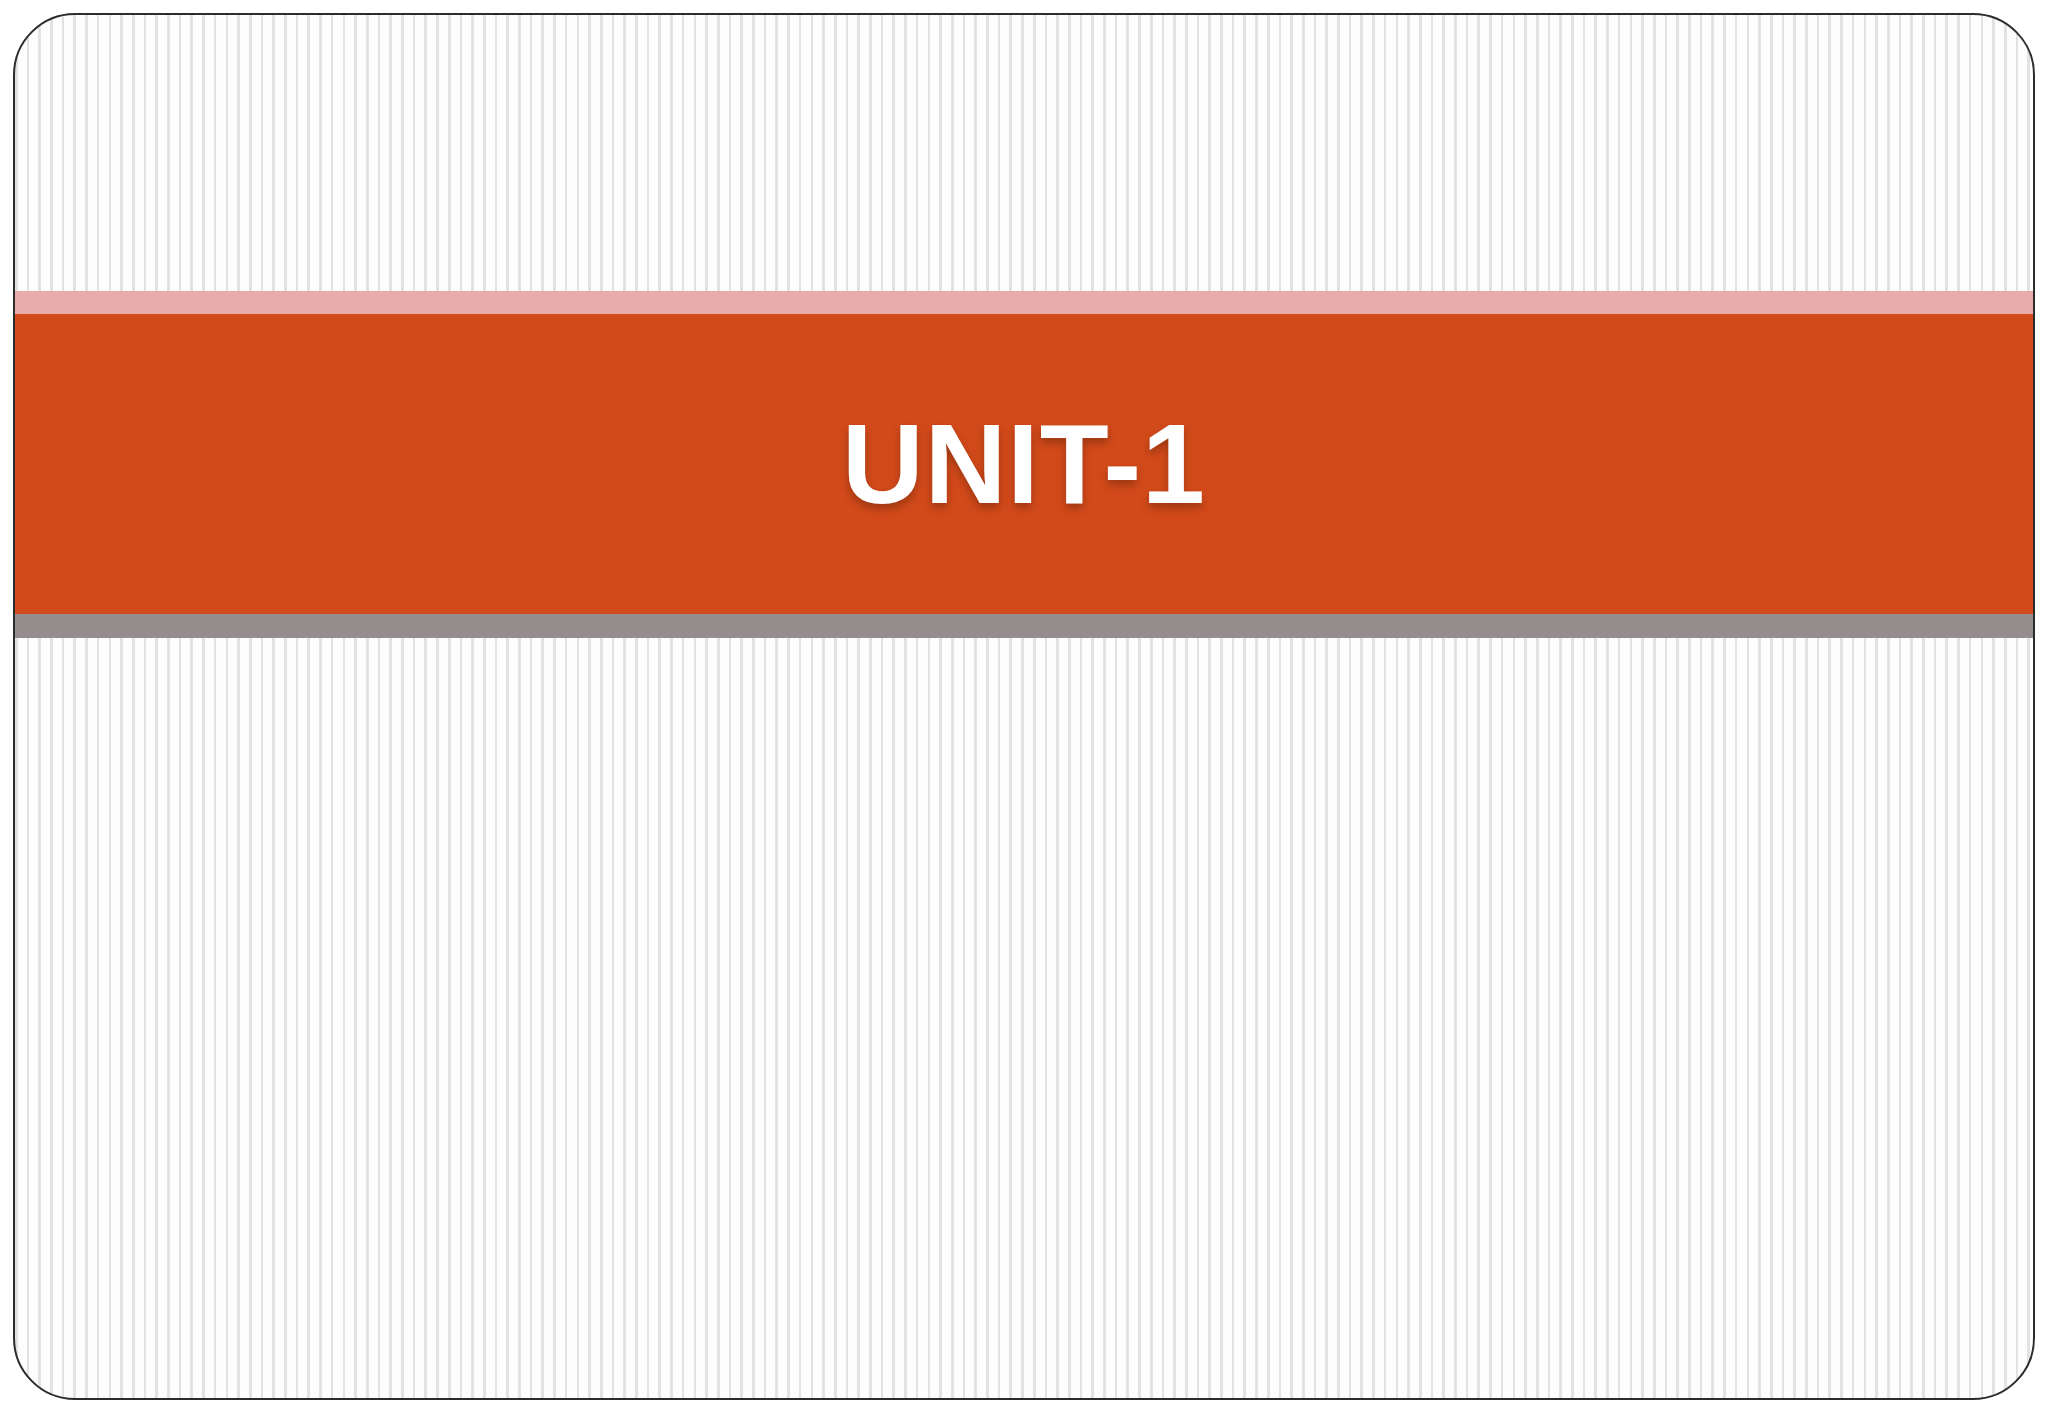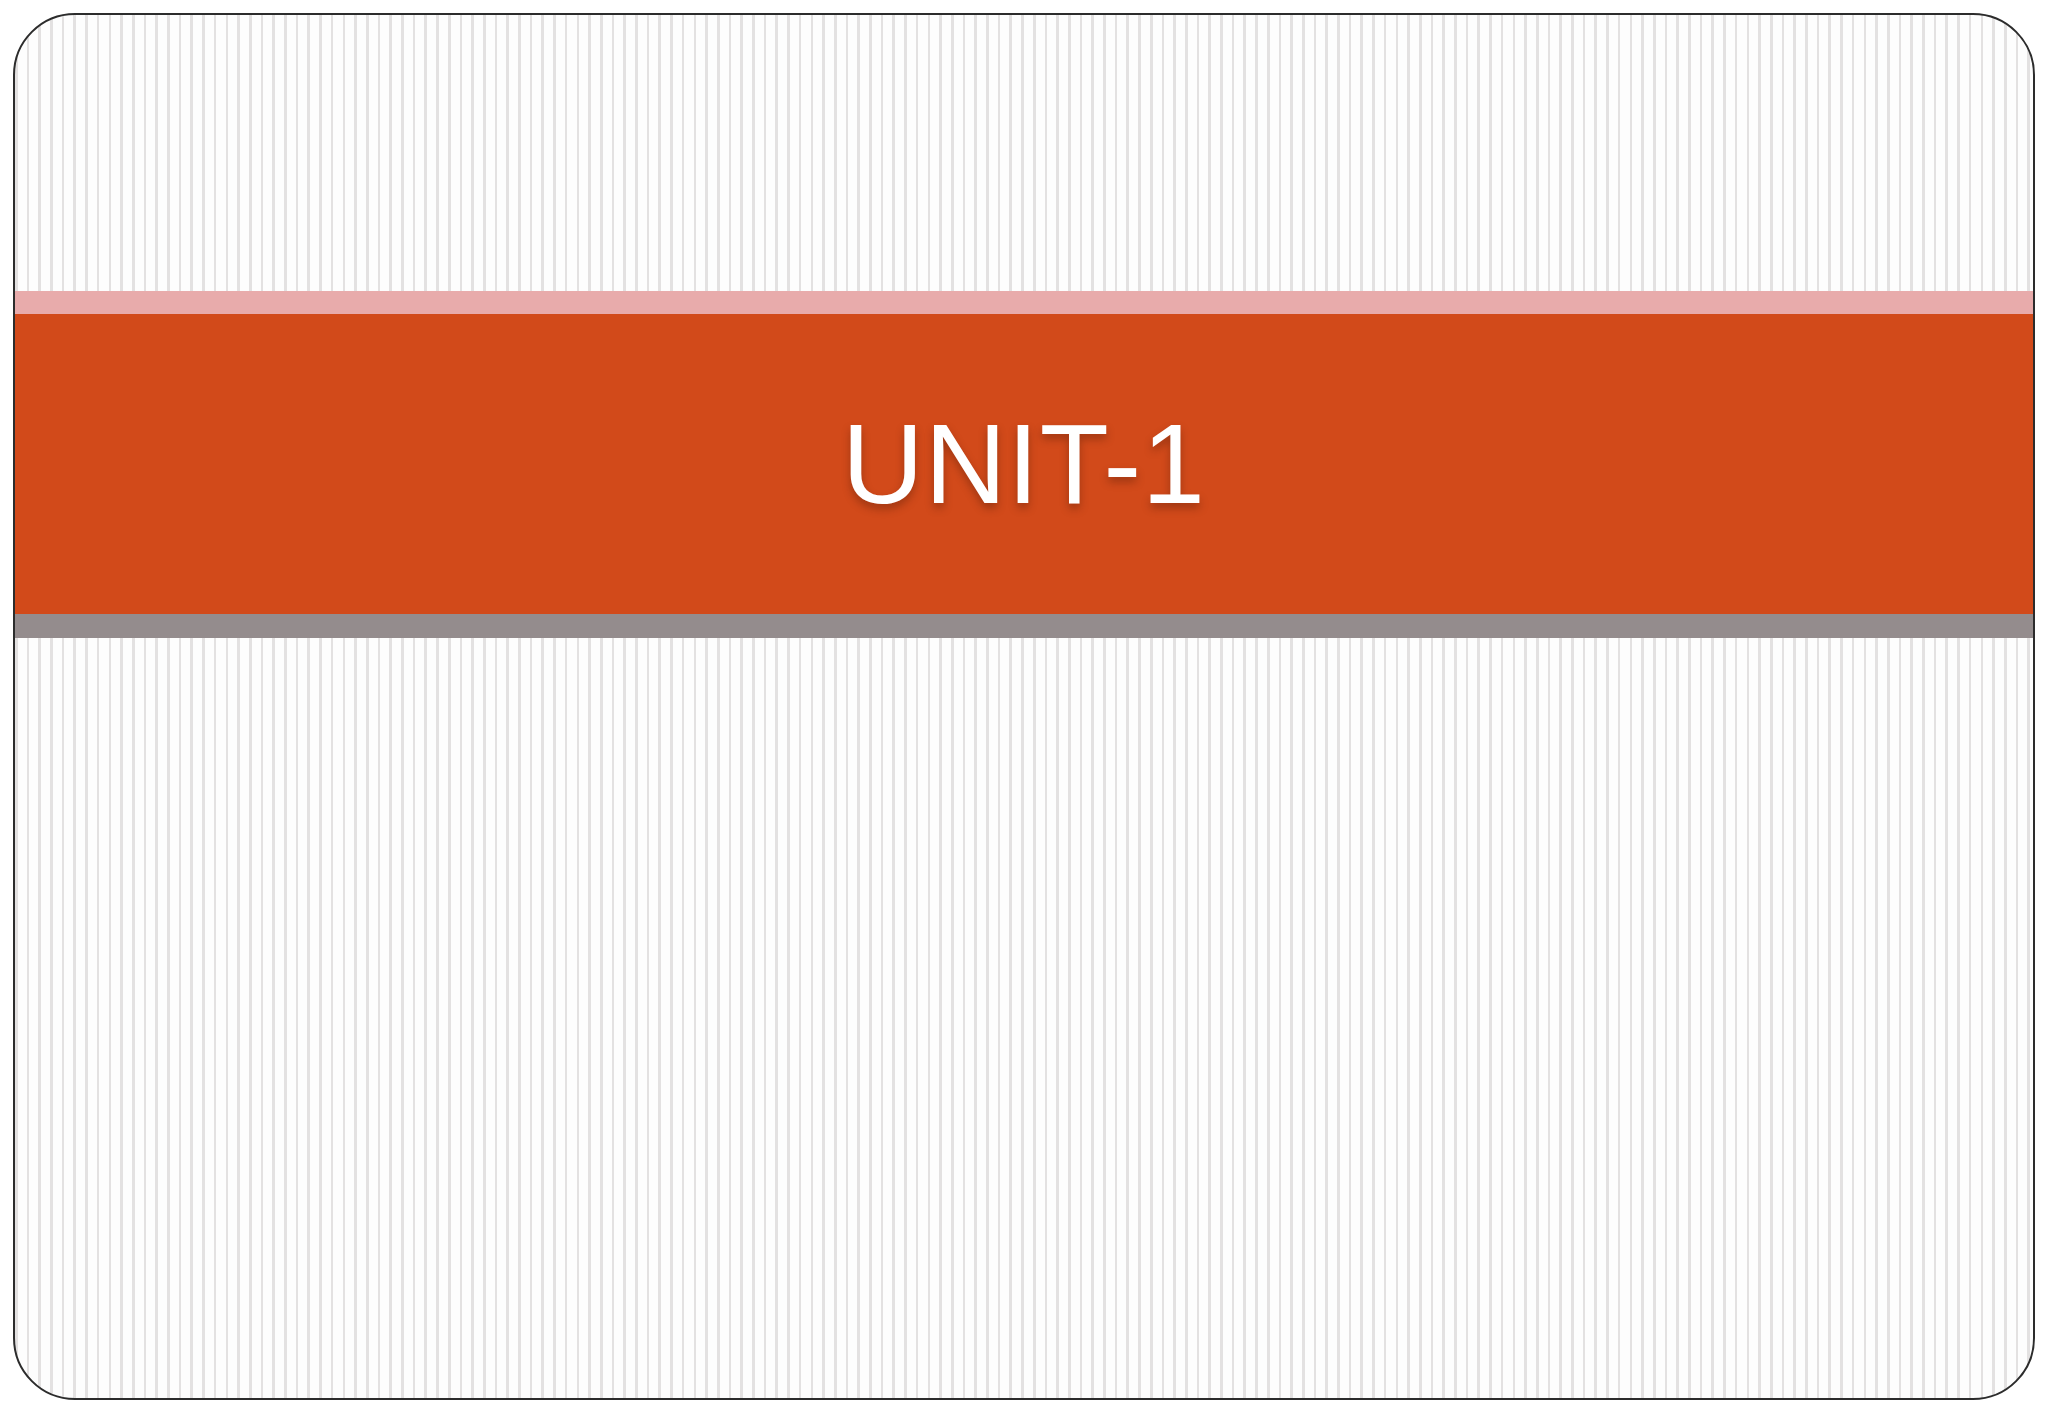--- a/index.html
+++ b/index.html
@@ -64,21 +64,21 @@
     top: 599px;
     height: 24px;
     background: var(--stripe-gray, #948c8d);
   }
 
   
   .title {
     color: var(--title-text, #ffffff);
     font-size: 113px;
     line-height: 134px;
-    font-weight: 400;
+    font-weight: 700;
     letter-spacing: 1px;
     text-align: left;
     white-space: nowrap;
     text-shadow: 0 5px 8px rgba(60, 20, 5, 0.35);
   }
 </style>
 </head>
 <body>
 
 <div class="slide">

